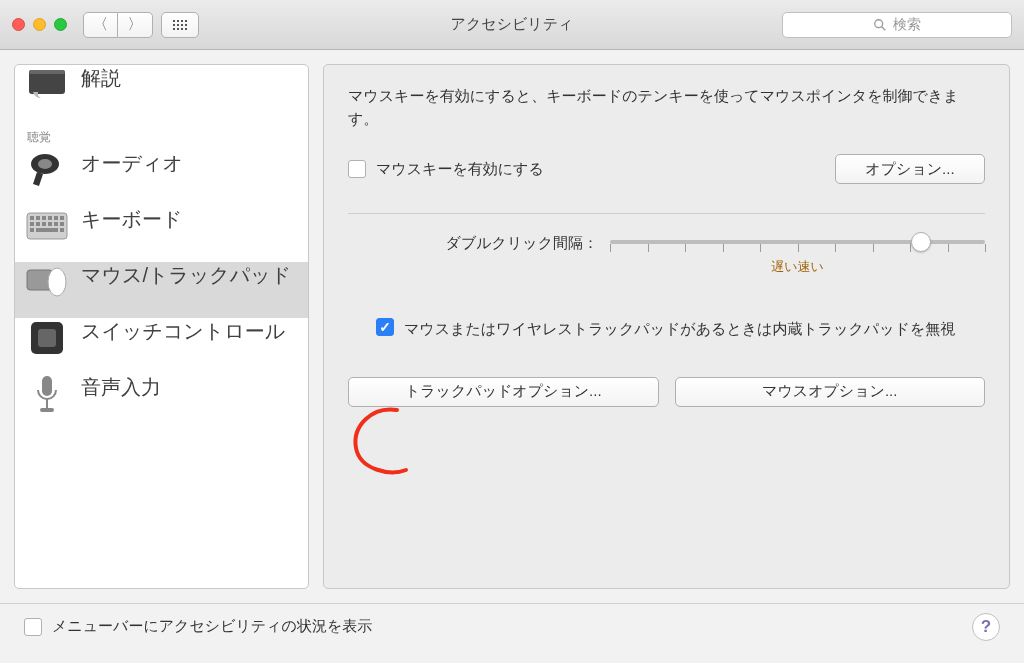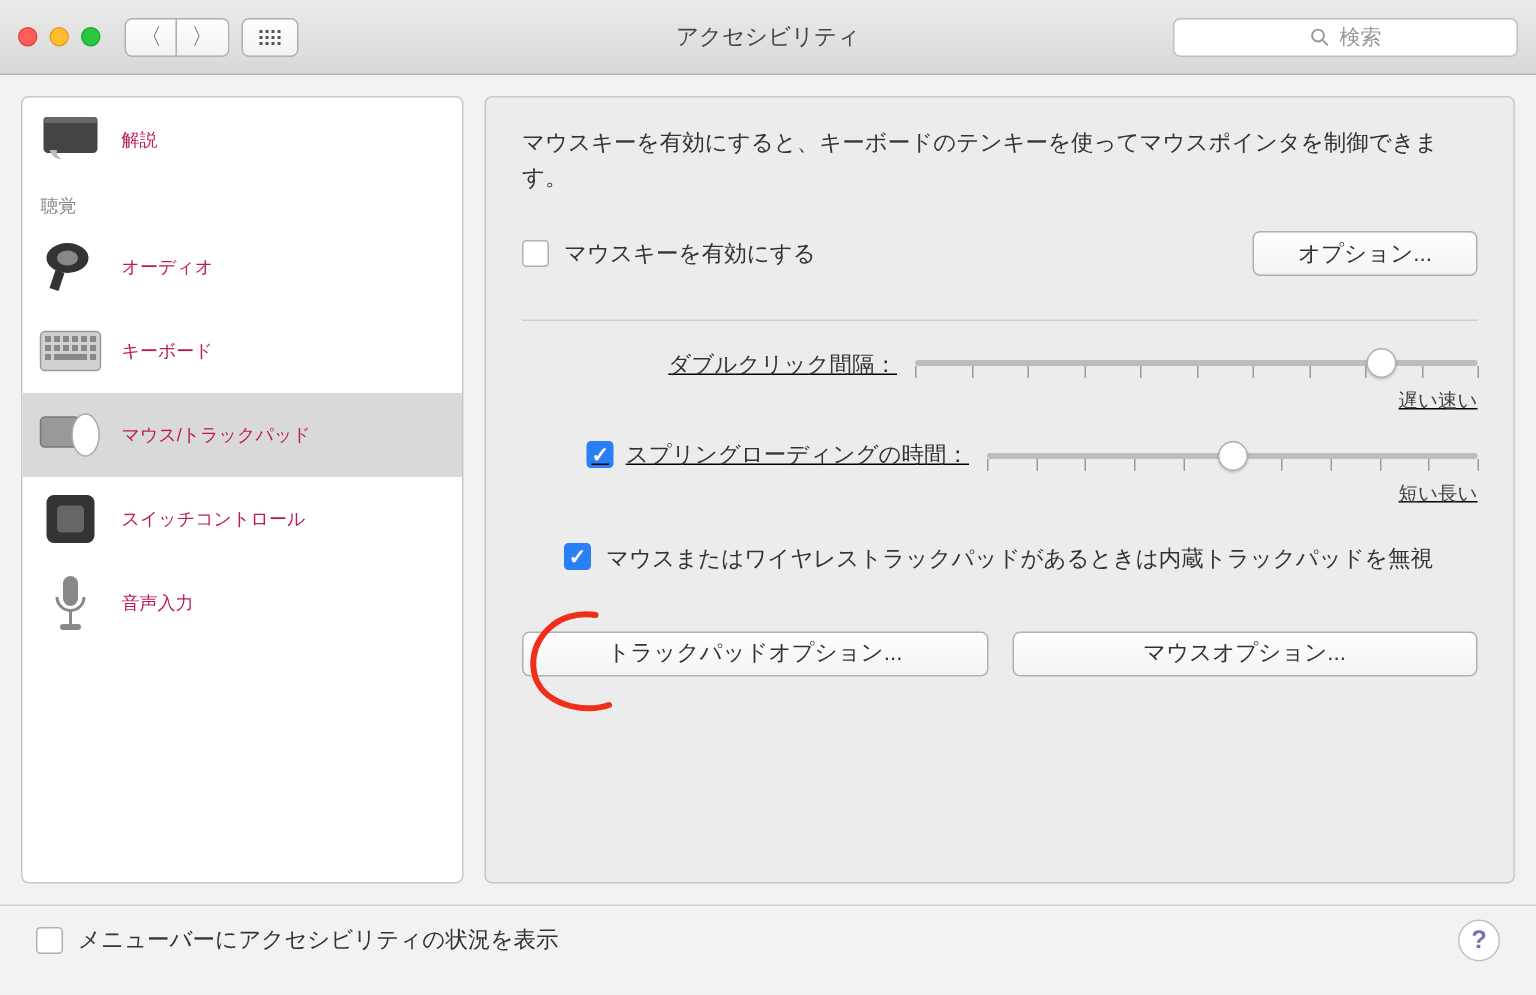--- a/index.html
+++ b/index.html
@@ -51,22 +51,22 @@
     .sidebar {
       width: 295px; background:#fff; border:1px solid #c8c8c8; border-radius:5px;
       overflow:hidden; position:relative;
     }
     .side-inner { height: 100%; overflow-y:auto; }
     .side-inner::-webkit-scrollbar { width: 16px; }
     .side-inner::-webkit-scrollbar-track { background: #fafafa; border-left:1px solid #e0e0e0; }
     .side-inner::-webkit-scrollbar-thumb { background: #c2c2c2; border-radius:8px; border:3px solid #fafafa; }
     .side-group { font-size:12px; color:#888; padding: 8px 12px 4px; }
     .side-item {
-      display:flex; align-items:center; gap:12px;
-      height:56px; padding: 0 10px; font-size:12px; color:#be185d;
+      display:flex; align-items:flex-start; gap:12px;
+      height:56px; padding: 0 10px; font-size:20px; color:#404040;
       cursor:default;
     }
     .side-item.selected { background:#d9d9d9; }
     .side-icon { width:44px; height:40px; display:flex; align-items:center; justify-content:center; }
 
     
     .panel {
       flex:1; background:#ececec; border:1px solid #c8c8c8; border-radius:5px;
       padding: 20px 24px; position:relative;
     }
@@ -86,33 +86,33 @@
       height:30px; padding: 12px 18px;
       background: linear-gradient(#fff,#f3f3f3);
       border:1px solid #b0b0b0; border-radius:5px;
       font-size:15px; color:#333;
       display:inline-flex; align-items:center; justify-content:center;
       cursor:default;
     }
 
     .divider { height:1px; background:#cfcfcf; margin: 14px 0 18px; }
 
-    .slider-row { display:flex; align-items:flex-start; gap:12px; margin-bottom: 4px; text-decoration: underline; }
+    .slider-row { display:flex; align-items:flex-start; gap:12px; margin-bottom: 4px; }
     .slider-label { width: 250px; text-align:right; font-size:15px; color:#333; padding-top: 2px; }
     .slider-wrap { flex:1; position:relative; }
     .slider-track { height:4px; background:#bdbdbd; border-radius:2px; position:relative; margin-top:8px; }
     .slider-ticks { position:absolute; top:4px; left:0; right:0; height:10px; }
     .slider-ticks i { position:absolute; width:1px; height:8px; background:#9a9a9a; top:0; }
     .slider-thumb {
       position:absolute; top:-8px; width:20px; height:20px;
       background:#fff; border:1px solid #b0b0b0; border-radius:50%;
       transform:translateX(-50%);
       box-shadow: 0 1px 2px rgba(0,0,0,0.2);
     }
-    .slider-ends { display:flex; justify-content:flex-end; font-size:13px; color:#404040; margin-top:14px; }
+    .slider-ends { display:flex; justify-content:center; font-size:13px; color:#a16207; margin-top:14px; }
 
     .check-row { display:flex; align-items:flex-start; gap:10px; margin-top:10px; }
     .check-text { font-size:15px; color:#333; line-height:1.5; }
 
     .bottom-btns { display:flex; gap:16px; margin-top: 36px; }
     .bottom-btns .btn { flex:1; }
 
     
     .footer {
       height:46px; display:flex; align-items:center; padding: 0 24px;
@@ -302,48 +302,20 @@
         </div>
         <div class="slider-ends">
           <span>遅い</span>
           <span>速い</span>
         </div>
       </div>
     </div>
 
     <div style="height:14px"></div>
 
-    <div class="slider-row">
-      <div style="display:flex; align-items:flex-start; gap:8px; width:298px; justify-content:flex-end;">
-        <span class="checkbox checked"></span>
-        <span class="label" style="text-align:right;">スプリングローディングの時間：</span>
-      </div>
-      <div class="slider-wrap">
-        <div class="slider-track">
-          <div class="slider-ticks" id="ticks2">
-              <i style="left: 0%;"></i>
-              <i style="left: 10%;"></i>
-              <i style="left: 20%;"></i>
-              <i style="left: 30%;"></i>
-              <i style="left: 40%;"></i>
-              <i style="left: 50%;"></i>
-              <i style="left: 60%;"></i>
-              <i style="left: 70%;"></i>
-              <i style="left: 80%;"></i>
-              <i style="left: 90%;"></i>
-              <i style="left: 100%;"></i>
-            </div>
-          <div class="slider-thumb" id="thumb2" style="left: 50%;"></div>
-        </div>
-        <div class="slider-ends">
-          <span>短い</span>
-          <span>長い</span>
-        </div>
-      </div>
-    </div>
 
     <div class="check-row" style="margin-top:24px; margin-left:28px;">
       <span class="checkbox checked"></span>
       <span class="check-text">マウスまたはワイヤレストラックパッドがあるときは内蔵トラックパッドを無視</span>
     </div>
 
     <div class="bottom-btns">
       <div class="btn">
           <span>トラックパッドオプション...</span>
         </div>

